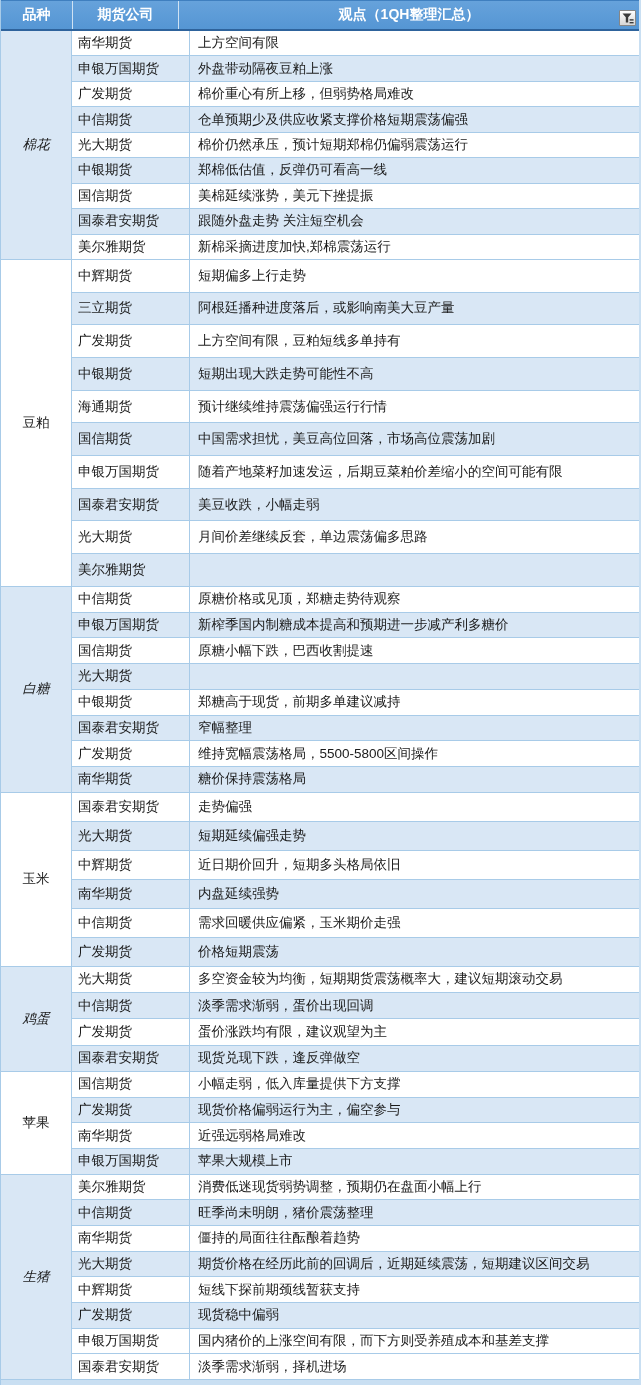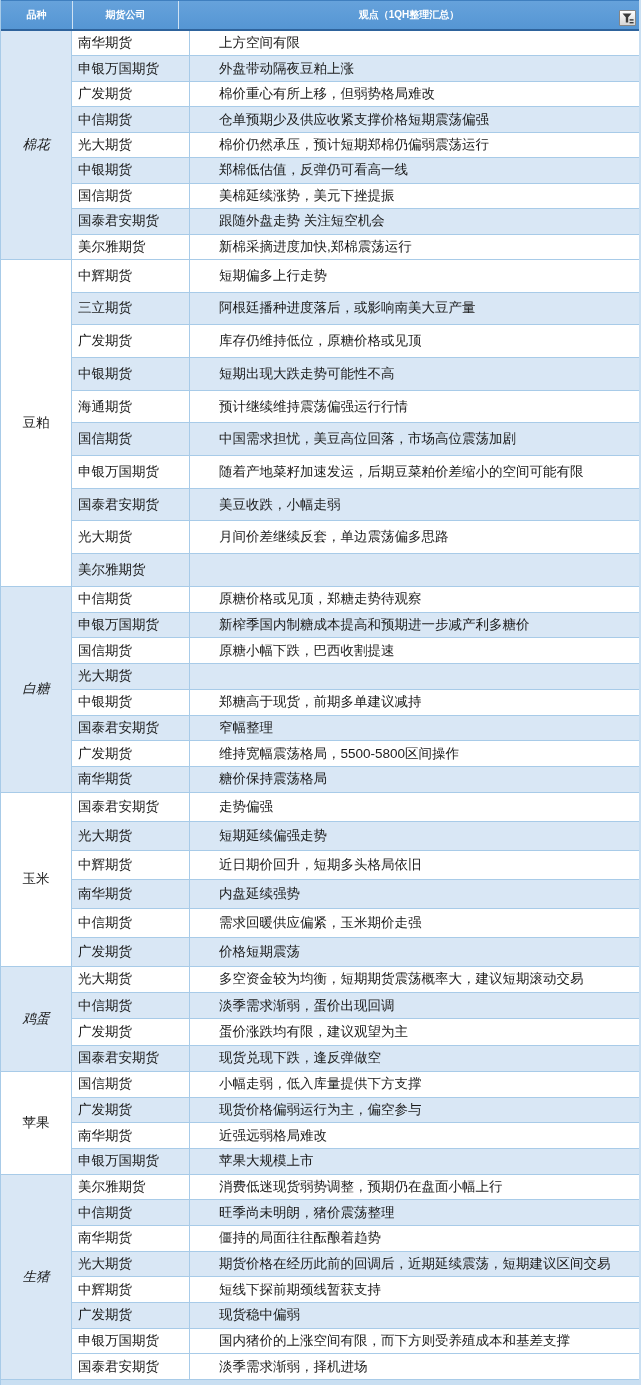--- a/index.html
+++ b/index.html
@@ -29,21 +29,21 @@
   
   .header{
     display:flex;align-items:stretch;height:31px;box-sizing:border-box;
     background:linear-gradient(#66A2DB, var(--header-bg));
     border-top:1px solid #3F7FBF;
     border-bottom:2px solid var(--header-border);
     position:relative;
   }
   .hcell{
     display:flex;align-items:center;justify-content:center;
-    color:var(--header-text);font-size:10px;font-weight:bold;
+    color:var(--header-text);font-size:14px;font-weight:bold;
     box-sizing:border-box;
   }
   .hcell.c1{width:72px;border-right:1.5px solid #CFE2F3;}
   .hcell.c2{width:106px;border-right:1.5px solid #CFE2F3;}
   .hcell.c3{flex:1;}
   .filter-btn{
     position:absolute;right:3px;bottom:3px;width:17px;height:16px;
     background:linear-gradient(#FEFEFE,#D6D6D6);
     border:1px solid #868686;border-radius:1px;
     display:flex;align-items:center;justify-content:center;
@@ -65,21 +65,21 @@
     background:var(--cell-bg);font-size:13.5px;
   }
   .row.shaded{background:var(--band);}
   .ccell{
     width:118px;box-sizing:border-box;border-right:1px solid var(--border);
     display:flex;align-items:center;padding-left:6px;
     white-space:nowrap;overflow:hidden;
   }
   .ocell{
     flex:1;display:flex;align-items:center;padding-left:8px;
-    box-sizing:border-box;white-space:nowrap;overflow:hidden;margin-left:21px;
+    box-sizing:border-box;white-space:nowrap;overflow:hidden;
   }
   
   .group:nth-of-type(1) .row{height:25.44px;}
   .group:nth-of-type(2) .row{height:32.7px;}
   .group:nth-of-type(3) .row{height:25.75px;}
   .group:nth-of-type(4) .row{height:29px;}
   .group:nth-of-type(5) .row{height:26.25px;}
   .group:nth-of-type(6) .row{height:25.75px;}
   .group:nth-of-type(7) .row{height:25.63px;}
   .bottom-edge{height:5px;background:var(--edge);}
@@ -150,21 +150,21 @@
           <div class="row">
             <div class="ccell">中辉期货</div>
             <div class="ocell">短期偏多上行走势</div>
           </div>
           <div class="row shaded">
             <div class="ccell">三立期货</div>
             <div class="ocell">阿根廷播种进度落后，或影响南美大豆产量</div>
           </div>
           <div class="row">
             <div class="ccell">广发期货</div>
-            <div class="ocell">库存仍维持低位，原糖价格或见顶</div>
+            <div class="ocell">上方空间有限，豆粕短线多单持有</div>
           </div>
           <div class="row shaded">
             <div class="ccell">中银期货</div>
             <div class="ocell">短期出现大跌走势可能性不高</div>
           </div>
           <div class="row">
             <div class="ccell">海通期货</div>
             <div class="ocell">预计继续维持震荡偏强运行行情</div>
           </div>
           <div class="row shaded">

